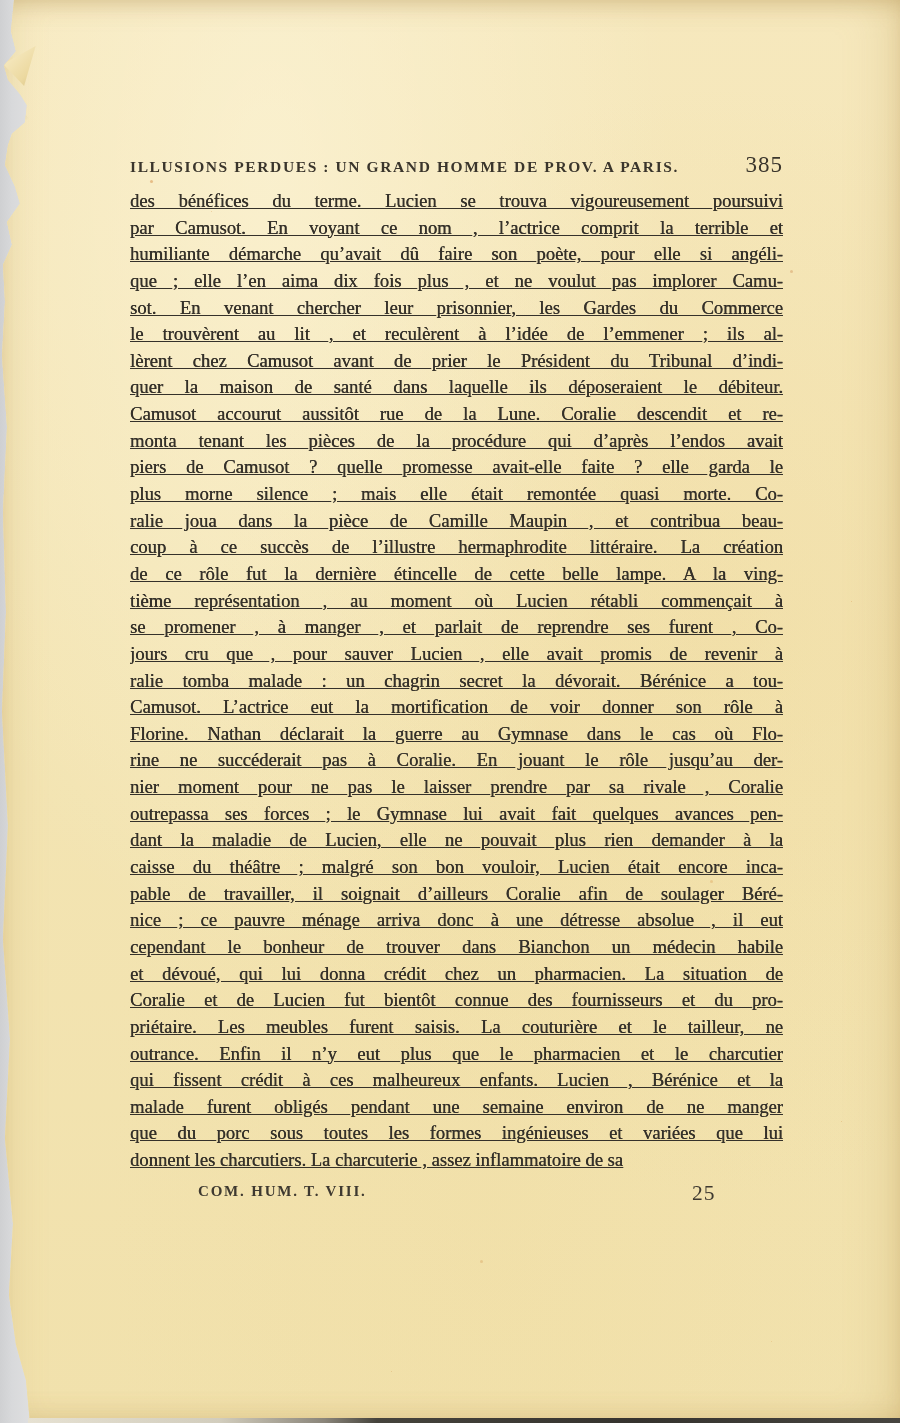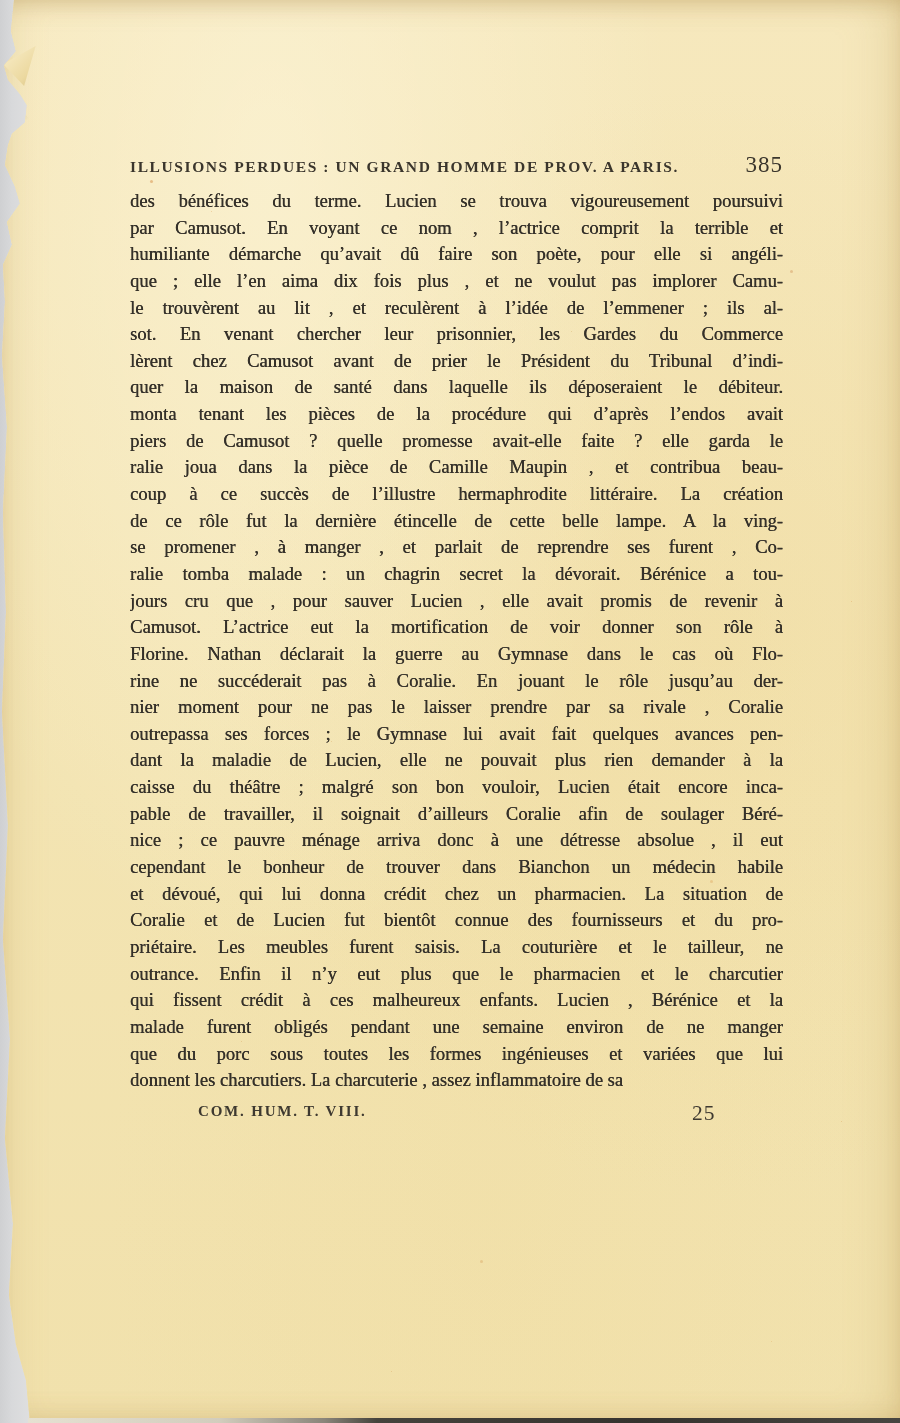--- a/index.html
+++ b/index.html
@@ -75,21 +75,21 @@
     font-weight: normal; font-size: 23px; letter-spacing: 1px;
   }
   .bodytext {
     margin-top: 10px;
     font-size: 18.6px;
     text-shadow: 0.3px 0 0 currentColor;
   }
   .line {
     height: 26.65px; line-height: 26.65px;
     text-align: justify; text-align-last: justify;
-    overflow: hidden; white-space: normal;
+    overflow: hidden; white-space: normal; text-decoration: underline;
   }
   .line:last-child { text-align-last: left; }
   .footer {
     position: relative; margin-top: 7px; height: 28px;
     font-weight: bold; font-size: 15px; letter-spacing: 1.8px;
     color: #3e3930;
   }
   .footer .signature { position: absolute; left: 68px; top: 2px; }
   .footer .sheet {
     position: absolute; left: 562px; top: 0;
@@ -120,32 +120,35 @@
         <span>ILLUSIONS PERDUES : UN GRAND HOMME DE PROV. A PARIS.</span>
         <span class="pagenum">385</span>
       </div>
 
       <div class="bodytext">
 
       <div class="line">des bénéfices du terme. Lucien se trouva vigoureusement poursuivi</div>
           <div class="line">par Camusot. En voyant ce nom , l’actrice comprit la terrible et</div>
           <div class="line">humiliante démarche qu’avait dû faire son poète, pour elle si angéli-</div>
           <div class="line">que ; elle l’en aima dix fois plus , et ne voulut pas implorer Camu-</div>
+          <div class="line">sot. En venant chercher leur prisonnier, les Gardes du Commerce</div>
           <div class="line">le trouvèrent au lit , et reculèrent à l’idée de l’emmener ; ils al-</div>
-          <div class="line">sot. En venant chercher leur prisonnier, les Gardes du Commerce</div>
           <div class="line">lèrent chez Camusot avant de prier le Président du Tribunal d’indi-</div>
           <div class="line">quer la maison de santé dans laquelle ils déposeraient le débiteur.</div>
+          <div class="line">Camusot accourut aussitôt rue de la Lune. Coralie descendit et re-</div>
           <div class="line">monta tenant les pièces de la procédure qui d’après l’endos avait</div>
           <div class="line">piers de Camusot ? quelle promesse avait-elle faite ? elle garda le</div>
+          <div class="line">plus morne silence ; mais elle était remontée quasi morte. Co-</div>
           <div class="line">ralie joua dans la pièce de Camille Maupin , et contribua beau-</div>
           <div class="line">coup à ce succès de l’illustre hermaphrodite littéraire. La création</div>
           <div class="line">de ce rôle fut la dernière étincelle de cette belle lampe. A la ving-</div>
+          <div class="line">tième représentation , au moment où Lucien rétabli commençait à</div>
           <div class="line">se promener , à manger , et parlait de reprendre ses furent , Co-</div>
+          <div class="line">jours cru que , pour sauver Lucien , elle avait promis de revenir à</div>
           <div class="line">ralie tomba malade : un chagrin secret la dévorait. Bérénice a tou-</div>
-          <div class="line">jours cru que , pour sauver Lucien , elle avait promis de revenir à</div>
           <div class="line">Camusot. L’actrice eut la mortification de voir donner son rôle à</div>
           <div class="line">Florine. Nathan déclarait la guerre au Gymnase dans le cas où Flo-</div>
           <div class="line">rine ne succéderait pas à Coralie. En jouant le rôle jusqu’au der-</div>
           <div class="line">nier moment pour ne pas le laisser prendre par sa rivale , Coralie</div>
           <div class="line">outrepassa ses forces ; le Gymnase lui avait fait quelques avances pen-</div>
           <div class="line">dant la maladie de Lucien, elle ne pouvait plus rien demander à la</div>
           <div class="line">caisse du théâtre ; malgré son bon vouloir, Lucien était encore inca-</div>
           <div class="line">pable de travailler, il soignait d’ailleurs Coralie afin de soulager Béré-</div>
           <div class="line">nice ; ce pauvre ménage arriva donc à une détresse absolue , il eut</div>
           <div class="line">cependant le bonheur de trouver dans Bianchon un médecin habile</div>

